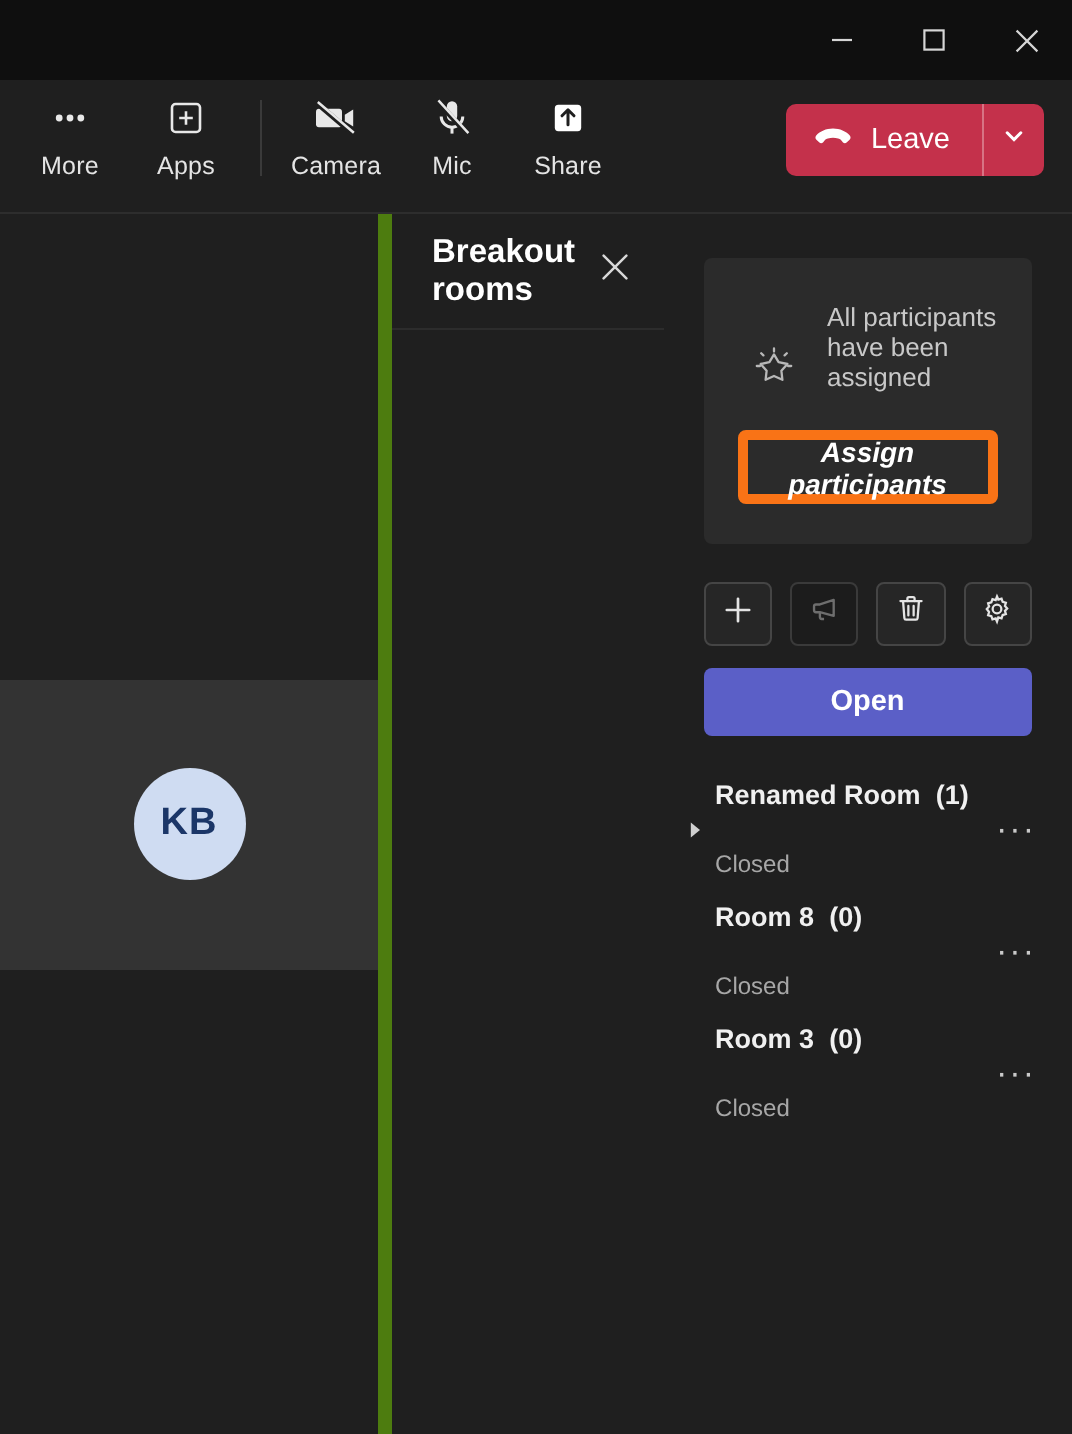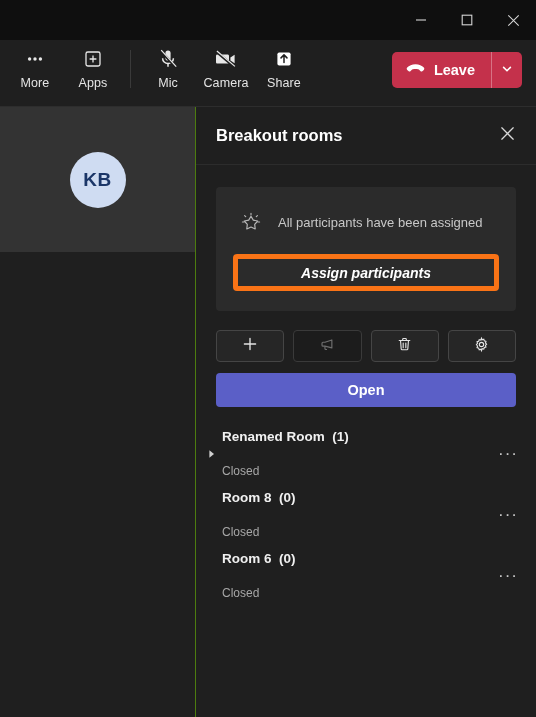--- a/index.html
+++ b/index.html
@@ -71,55 +71,55 @@
     padding: 12px 14px 0 0;
   }
   .leave {
     display: flex; align-items: stretch;
     background: #c4314b; border-radius: 5px; overflow: hidden;
     height: 36px;
   }
   .leave-main {
     display: flex; align-items: center; gap: 9px;
     padding: 0 16px 0 14px; color: #fff;
-    font-size: 14.5px; font-weight: 700;
+    font-size: 14.5px; font-weight: 400;
   }
   .leave-div { width: 1px; background: rgba(255,255,255,.32); }
   .leave-cv {
     width: 30px; display: flex; align-items: center; justify-content: center;
     color: #fff;
   }
 
   
   .body { flex: 1 1 auto; display: flex; min-height: 0; }
 
   
   .stage {
     width: 196px; flex: 0 0 196px;
     background: #1f1f1f;
     position: relative;
-    border-right: 1px solid #4d7c0f;
-    display: flex; flex-direction: column; justify-content: flex-start;
+    border-right: 7px solid #4d7c0f;
+    display: flex; flex-direction: column; justify-content: center;
   }
   .tile {
     height: 145px; margin: 0;
     background: #333333;
     display: flex; align-items: center; justify-content: center;
   }
   .avatar {
     width: 56px; height: 56px; border-radius: 50%;
     background: #cfdcf2; color: #1b3668;
     display: flex; align-items: center; justify-content: center;
     font-size: 19px; font-weight: 700; letter-spacing: .5px;
   }
 
   
   .panel {
     flex: 1 1 auto; background: #1f1f1f;
-    display: flex; flex-direction: column; min-width: 0;
+    display: flex; flex-direction: row; min-width: 0;
   }
   .panel-head {
     height: 58px; flex: 0 0 58px;
     display: flex; align-items: center;
     padding: 0 14px 0 20px;
     border-bottom: 1px solid #2c2c2c;
   }
   .panel-title { font-size: 16.5px; font-weight: 700; color: #fff; }
   .panel-close {
     margin-left: auto; width: 30px; height: 30px; border-radius: 4px;
@@ -129,21 +129,21 @@
 
   .panel-body { flex: 1 1 auto; overflow: hidden; padding: 0; }
 
   
   .card {
     margin: 22px 20px 0 20px;
     background: #2b2b2b; border-radius: 4px;
     padding: 22px 17px 20px 17px;
   }
   .card-row {
-    display: flex; align-items: center; gap: 14px;
+    display: flex; align-items: flex-end; gap: 14px;
     padding-left: 5px;
   }
   .card-ico { color: #b8b8b8; flex: 0 0 auto; display: flex; }
   .card-txt { font-size: 13px; color: #c8c8c8; }
   .assign-btn {
     margin-top: 19px;
     height: 37px; width: 100%;
     border: 5px solid #f97316; border-radius: 4px;
     background: transparent; color: #ffffff;
     font-size: 14px; font-weight: 700;
@@ -250,48 +250,48 @@
         <span class="tb-ico">
           <svg width="22" height="22" viewBox="0 0 22 22" fill="none" stroke="currentColor" stroke-width="1.3">
             <rect x="4" y="4" width="14" height="14" rx="1.8"></rect>
             <path d="M11 7.6v6.8M7.6 11h6.8"></path>
           </svg>
         </span>
         <span class="tb-lbl">Apps</span>
       </div>
 
       <div class="tb-sep"></div>
+
+      <div class="tb-item">
+        <span class="tb-ico">
+          <svg width="24" height="22" viewBox="0 0 24 22">
+            <path d="M3.4 6.4h10.2c.8 0 1.4.6 1.4 1.4v6.4c0 .8-.6 1.4-1.4 1.4H3.4c-.8 0-1.4-.6-1.4-1.4V7.8c0-.8.6-1.4 1.4-1.4z" fill="currentColor"></path>
+            <path d="M16.4 9.4l4.2-2.6v8.4l-4.2-2.6z" fill="currentColor"></path>
+            <path d="M2.2 3.4l18 15.4" stroke="#1f1f1f" stroke-width="2.6" fill="none"></path>
+            <path d="M2.9 3.0l18 15.4" stroke="currentColor" stroke-width="1.25" fill="none"></path>
+          </svg>
+        </span>
+        <span class="tb-lbl">Camera</span>
+      </div>
 
       <div class="tb-item">
         <span class="tb-ico">
           <svg width="22" height="22" viewBox="0 0 22 22">
             <rect x="8.4" y="2.6" width="5.2" height="10" rx="2.6" fill="currentColor"></rect>
             <path d="M5.6 10.2a5.4 5.4 0 0010.8 0" fill="none" stroke="currentColor" stroke-width="1.5"></path>
             <path d="M11 15.6v3.2" stroke="currentColor" stroke-width="1.5"></path>
             <path d="M3.6 2.6l15 16.4" stroke="#1f1f1f" stroke-width="2.6" fill="none"></path>
             <path d="M4.2 2.2l15 16.4" stroke="currentColor" stroke-width="1.25" fill="none"></path>
           </svg>
         </span>
         <span class="tb-lbl">Mic</span>
       </div>
 
       <div class="tb-item">
         <span class="tb-ico">
-          <svg width="24" height="22" viewBox="0 0 24 22">
-            <path d="M3.4 6.4h10.2c.8 0 1.4.6 1.4 1.4v6.4c0 .8-.6 1.4-1.4 1.4H3.4c-.8 0-1.4-.6-1.4-1.4V7.8c0-.8.6-1.4 1.4-1.4z" fill="currentColor"></path>
-            <path d="M16.4 9.4l4.2-2.6v8.4l-4.2-2.6z" fill="currentColor"></path>
-            <path d="M2.2 3.4l18 15.4" stroke="#1f1f1f" stroke-width="2.6" fill="none"></path>
-            <path d="M2.9 3.0l18 15.4" stroke="currentColor" stroke-width="1.25" fill="none"></path>
-          </svg>
-        </span>
-        <span class="tb-lbl">Camera</span>
-      </div>
-
-      <div class="tb-item">
-        <span class="tb-ico">
           <svg width="22" height="22" viewBox="0 0 22 22">
             <rect x="4.4" y="4.4" width="13.2" height="13.2" rx="1.8" fill="#ffffff"></rect>
             <path d="M11 14.4V7.4M11 6.9l-3 3M11 6.9l3 3" stroke="#1f1f1f" stroke-width="1.5" fill="none" stroke-linecap="round"></path>
           </svg>
         </span>
         <span class="tb-lbl">Share</span>
       </div>
     </div>
 
     <div class="tb-right">
@@ -415,21 +415,21 @@
                 <span class="cnt">&nbsp;</span><span class="cnt">(0)</span>
               </div>
               <div class="room-state">Closed</div>
             </div>
             <div class="room-more">···</div>
           </div>
 
           <div class="room">
             <div class="room-info">
               <div class="room-name">
-                <span>Room 6</span>
+                <span>Room 3</span>
                 <span class="cnt">&nbsp;</span><span class="cnt">(0)</span>
               </div>
               <div class="room-state">Closed</div>
             </div>
             <div class="room-more">···</div>
           </div>
 
         </div>
       </div>
     </div>

